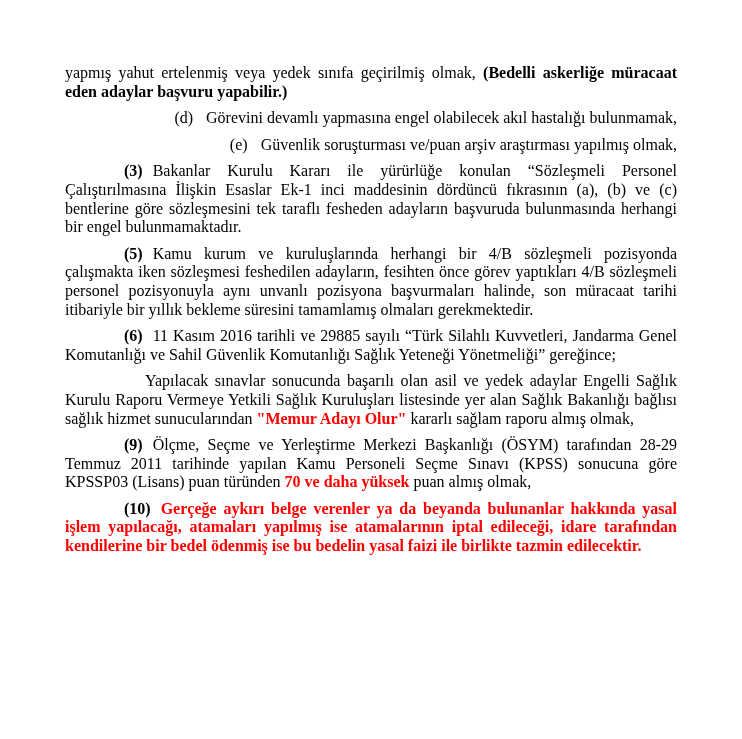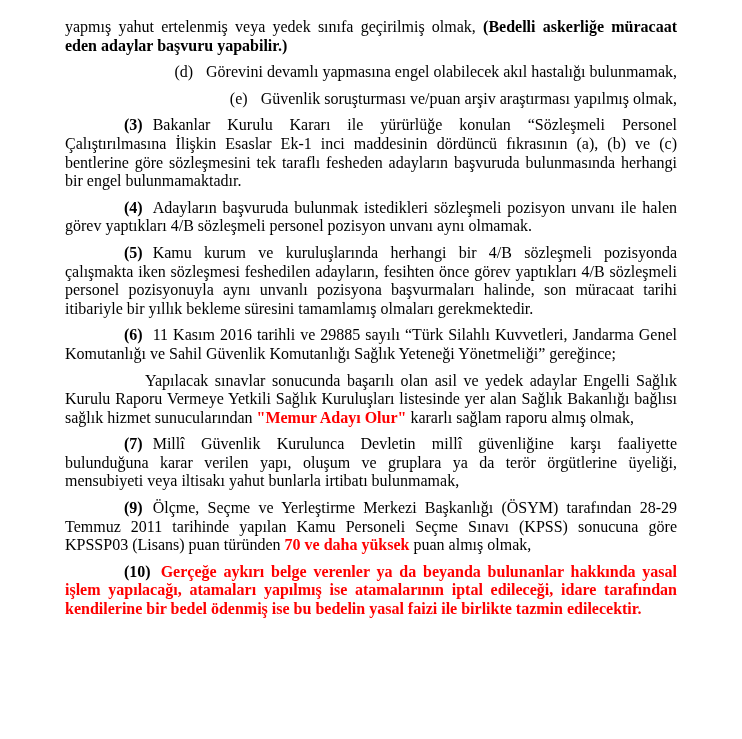--- a/index.html
+++ b/index.html
@@ -3,21 +3,21 @@
 <meta charset="utf-8">
 <style>
   * { margin: 0; padding: 0; box-sizing: border-box; }
   html, body { width: 742px; height: 739px; }
   body {
     background: var(--page-bg, #ffffff);
     color: var(--text, #000000);
     font-family: "Liberation Serif", "DejaVu Serif", serif;
     overflow: hidden;
   }
-  .page { padding: 18px 65px 0 65px; width: 742px; height: 739px; }
+  .page { padding: 64px 65px 0 65px; width: 742px; height: 739px; }
   .para {
     font-size: 16px;
     line-height: 18.6px;
     text-align: justify;
     margin-top: 8px;
   }
   .para:first-child { margin-top: 0; }
   .numbered { text-indent: 59px; }
   .health   { text-indent: 80px; }
   .sub-item { padding-left: 82px; text-indent: 0; text-align: right; }
@@ -33,28 +33,26 @@
 
   <p class="para"><span>yapmış yahut ertelenmiş veya yedek sınıfa geçirilmiş olmak, </span><span class="b">(Bedelli askerliğe müracaat eden adaylar başvuru yapabilir.)</span></p>
 
   <p class="para sub-item"><span class="marker">(d)</span><span>Görevini devamlı yapmasına engel olabilecek akıl hastalığı bulunmamak,</span></p>
 
   <p class="para sub-item"><span class="marker">(e)</span><span>Güvenlik soruşturması ve/puan arşiv araştırması yapılmış olmak,</span></p>
 
 
   <p class="para numbered"><span class="marker">(3)</span><span>Bakanlar Kurulu Kararı ile yürürlüğe konulan “Sözleşmeli Personel Çalıştırılmasına İlişkin Esaslar Ek-1 inci maddesinin dördüncü fıkrasının (a), (b) ve (c) bentlerine göre sözleşmesini tek taraflı fesheden adayların başvuruda bulunmasında herhangi bir engel bulunmamaktadır.</span></p>
 
-  <p class="para numbered"><span class="marker">(4)</span><span>Adayların başvuruda bulunmak istedikleri sözleşmeli pozisyon unvanı ile halen görev yaptıkları 4/B sözleşmeli personel pozisyon unvanı aynı olmamak.</span></p>
 
   <p class="para numbered"><span class="marker">(5)</span><span>Kamu kurum ve kuruluşlarında herhangi bir 4/B sözleşmeli pozisyonda çalışmakta iken sözleşmesi feshedilen adayların, fesihten önce görev yaptıkları 4/B sözleşmeli personel pozisyonuyla aynı unvanlı pozisyona başvurmaları halinde, son müracaat tarihi itibariyle bir yıllık bekleme süresini tamamlamış olmaları gerekmektedir.</span></p>
 
   <p class="para numbered"><span class="marker">(6)</span><span>11 Kasım 2016 tarihli ve 29885 sayılı “Türk Silahlı Kuvvetleri, Jandarma Genel Komutanlığı ve Sahil Güvenlik Komutanlığı Sağlık Yeteneği Yönetmeliği” gereğince;</span></p>
 
   <p class="para health"><span>Yapılacak sınavlar sonucunda başarılı olan asil ve yedek adaylar Engelli Sağlık Kurulu Raporu Vermeye Yetkili Sağlık Kuruluşları listesinde yer alan Sağlık Bakanlığı bağlısı sağlık hizmet sunucularından </span><span class="red">"Memur Adayı Olur"</span><span> kararlı sağlam raporu almış olmak,</span></p>
 
-  <p class="para numbered"><span class="marker">(7)</span><span>Millî Güvenlik Kurulunca Devletin millî güvenliğine karşı faaliyette bulunduğuna karar verilen yapı, oluşum ve gruplara ya da terör örgütlerine üyeliği, mensubiyeti veya iltisakı yahut bunlarla irtibatı bulunmamak,</span></p>
 
 
   <p class="para numbered"><span class="marker">(9)</span><span>Ölçme, Seçme ve Yerleştirme Merkezi Başkanlığı (ÖSYM) tarafından 28-29 Temmuz 2011 tarihinde yapılan Kamu Personeli Seçme Sınavı (KPSS) sonucuna göre KPSSP03 (Lisans) puan türünden </span><span class="red">70 ve daha yüksek</span><span> puan almış olmak,</span></p>
 
   <p class="para numbered"><span class="marker">(10)</span><span class="red">Gerçeğe aykırı belge verenler ya da beyanda bulunanlar hakkında yasal işlem yapılacağı, atamaları yapılmış ise atamalarının iptal edileceği, idare tarafından kendilerine bir bedel ödenmiş ise bu bedelin yasal faizi ile birlikte tazmin edilecektir.</span></p>
 
 </div>
 
 </body></html>

